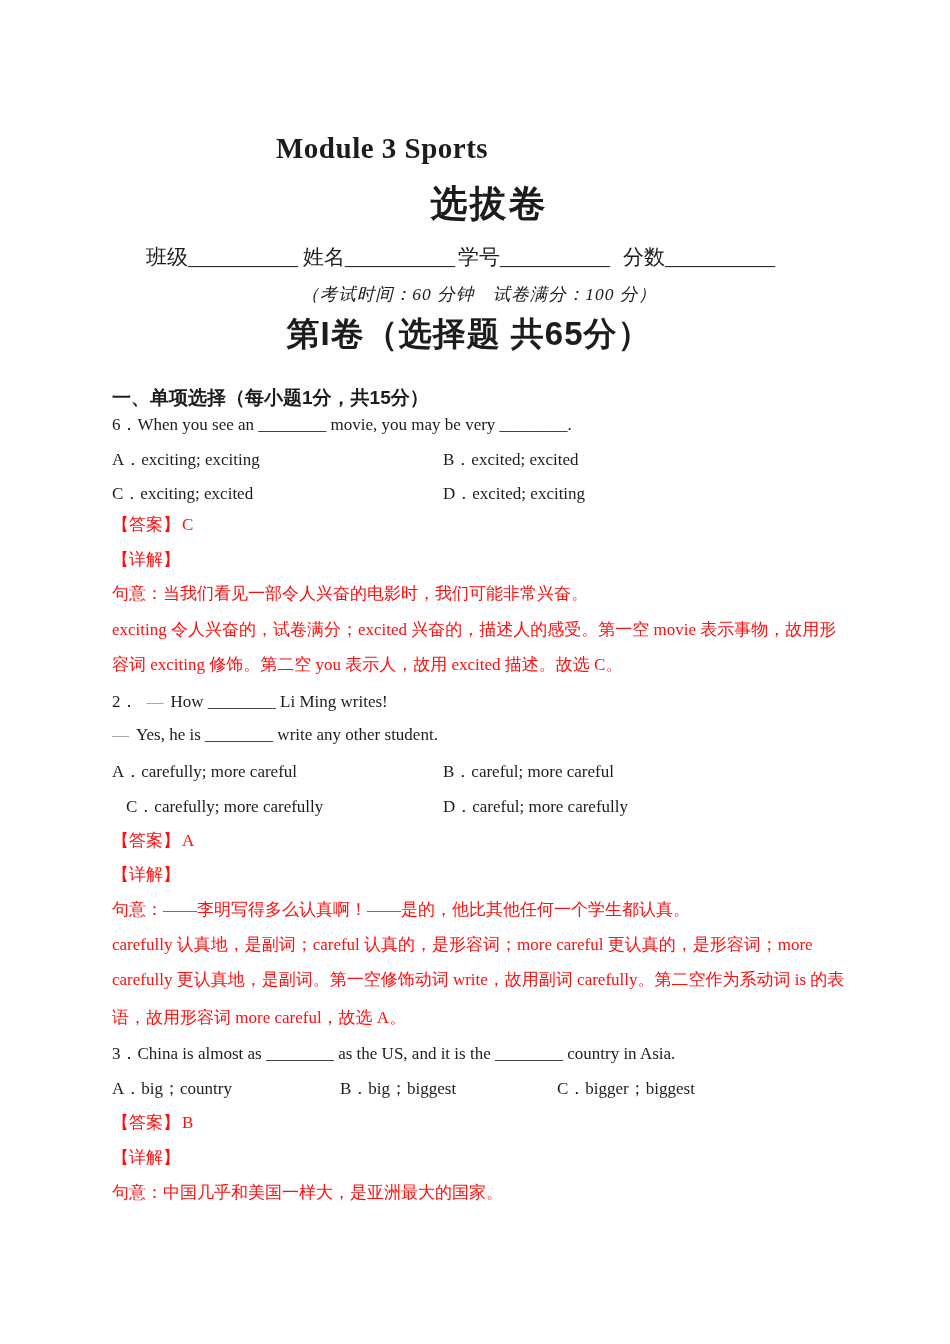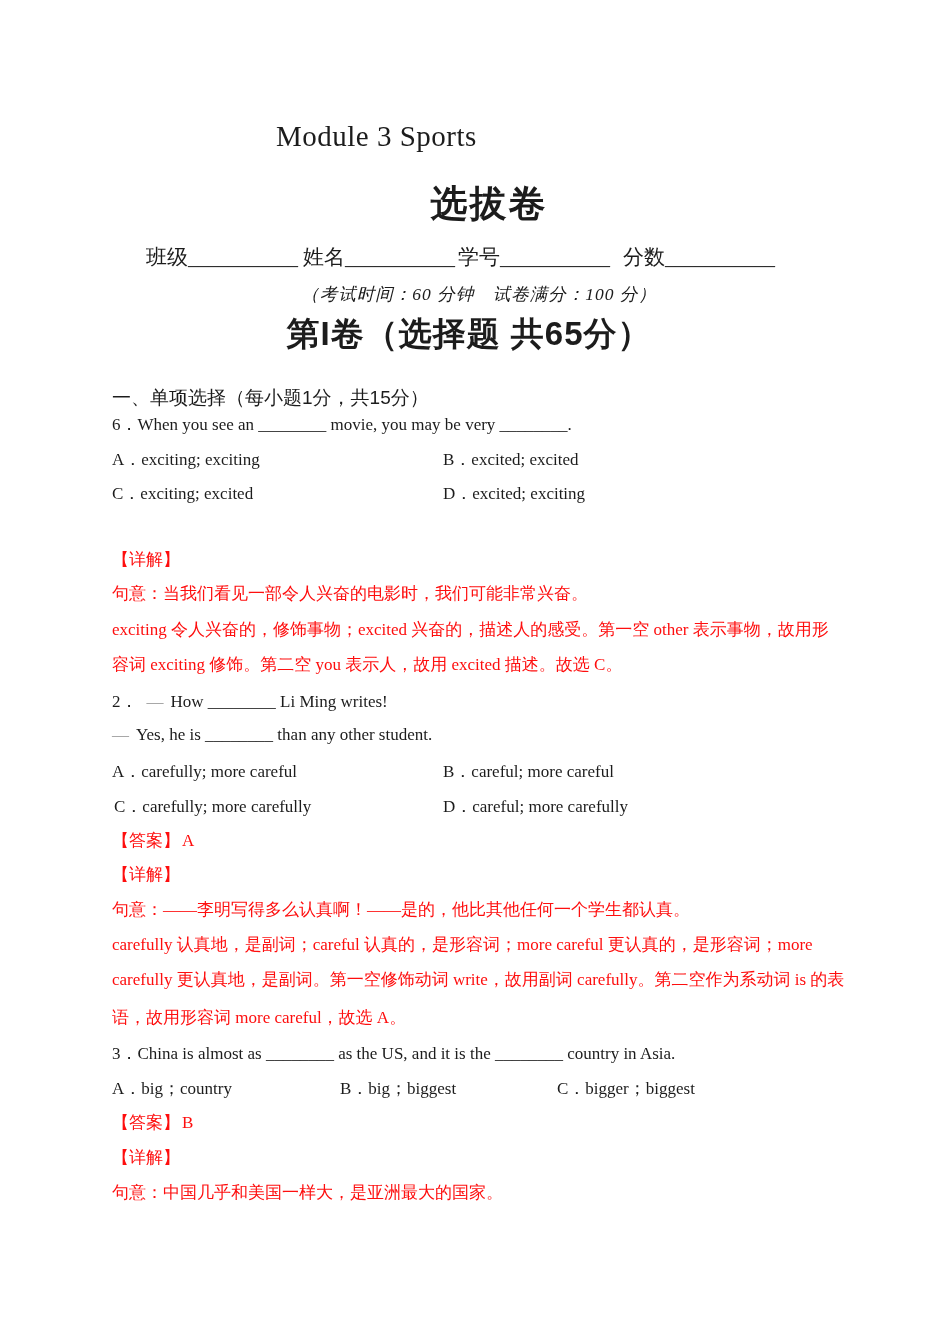--- a/index.html
+++ b/index.html
@@ -5,24 +5,25 @@
   html,body{margin:0;padding:0;background:#ffffff;}
   .page{
     position:relative;
     width:950px;height:1344px;
     background:#ffffff;
     font-family:"Liberation Serif","DejaVu Serif",serif;
     color:#1c1c1c;
     overflow:hidden;
   }
   .module-title{
-    position:absolute;left:276px;top:120px;
+    position:absolute;left:276px;top:132px;
     font-size:29px;letter-spacing:.5px;
     font-family:"Liberation Serif",serif;
     white-space:nowrap;
+    font-weight:bold;
   }
   .paper-title{
     position:absolute;left:0;top:179px;width:100%;
     text-align:center;
     font-family:"Liberation Sans","DejaVu Sans",sans-serif;
     font-weight:700;font-size:37px;letter-spacing:2px;
     transform:translateX(14px);
     white-space:nowrap;
   }
   .info-row{position:absolute;left:0;top:243px;width:100%;height:28px;
@@ -41,21 +42,21 @@
     font-weight:700;font-size:33px;letter-spacing:1px;
     transform:translateX(-6px);
     white-space:nowrap;
   }
   .line{
     position:absolute;left:112px;right:100px;height:24px;
     font-size:17px;white-space:nowrap;
   }
   .sec-heading{
     font-family:"Liberation Sans","DejaVu Sans",sans-serif;
-    font-weight:400;font-size:19px;
+    font-weight:700;font-size:19px;
   }
   .opt{position:absolute;top:0;}
   .red{color:#fe0e0e;}
   .dash{color:#9a9a9a;margin-right:7px;}
   .stem-prefix{margin-right:9px;}
   .ans-letter{margin-left:2px;}
 </style>
 </head>
 <body>
 
@@ -82,34 +83,35 @@
 
   <div class="line" style="top:448px">
     <span class="opt" style="left:0">A．exciting; exciting</span>
     <span class="opt" style="left:331px">B．excited; excited</span>
   </div>
   <div class="line" style="top:482px">
     <span class="opt" style="left:0">C．exciting; excited</span>
     <span class="opt" style="left:331px">D．excited; exciting</span>
   </div>
 
+  <div class="line red" style="top:513px"><span>【答案】</span><span class="ans-letter">C</span></div>
   <div class="line red" style="top:548px">【详解】</div>
   <div class="line red" style="top:582px">句意：当我们看见一部令人兴奋的电影时，我们可能非常兴奋。</div>
-  <div class="line red" style="top:618px">exciting 令人兴奋的，修饰事物；excited 兴奋的，描述人的感受。第一空 other 表示事物，故用形</div>
+  <div class="line red" style="top:618px">exciting 令人兴奋的，试卷满分；excited 兴奋的，描述人的感受。第一空 movie 表示事物，故用形</div>
   <div class="line red" style="top:653px">容词 exciting 修饰。第二空 you 表示人，故用 excited 描述。故选 C。</div>
 
   <div class="line" style="top:690px"><span class="stem-prefix">2．</span><span class="dash">—</span><span>How ________ Li Ming writes!</span></div>
-  <div class="line" style="top:725px"><span class="dash">—</span><span>Yes, he is ________ than any other student.</span></div>
+  <div class="line" style="top:725px"><span class="dash">—</span><span>Yes, he is ________ write any other student.</span></div>
 
   <div class="line" style="top:760px">
     <span class="opt" style="left:0">A．carefully; more careful</span>
     <span class="opt" style="left:331px">B．careful; more careful</span>
   </div>
   <div class="line" style="top:795px">
-    <span class="opt" style="left:2px">C．carefully; more carefully</span>
+    <span class="opt" style="left:14px">C．carefully; more carefully</span>
     <span class="opt" style="left:331px">D．careful; more carefully</span>
   </div>
 
   <div class="line red" style="top:829px"><span>【答案】</span><span class="ans-letter">A</span></div>
   <div class="line red" style="top:863px">【详解】</div>
   <div class="line red" style="top:933px">carefully 认真地，是副词；careful 认真的，是形容词；more careful 更认真的，是形容词；more</div>
   <div class="line red" style="top:898px">句意：——李明写得多么认真啊！——是的，他比其他任何一个学生都认真。</div>
   <div class="line red" style="top:968px">carefully 更认真地，是副词。第一空修饰动词 write，故用副词 carefully。第二空作为系动词 is 的表</div>
   <div class="line red" style="top:1006px">语，故用形容词 more careful，故选 A。</div>
 

